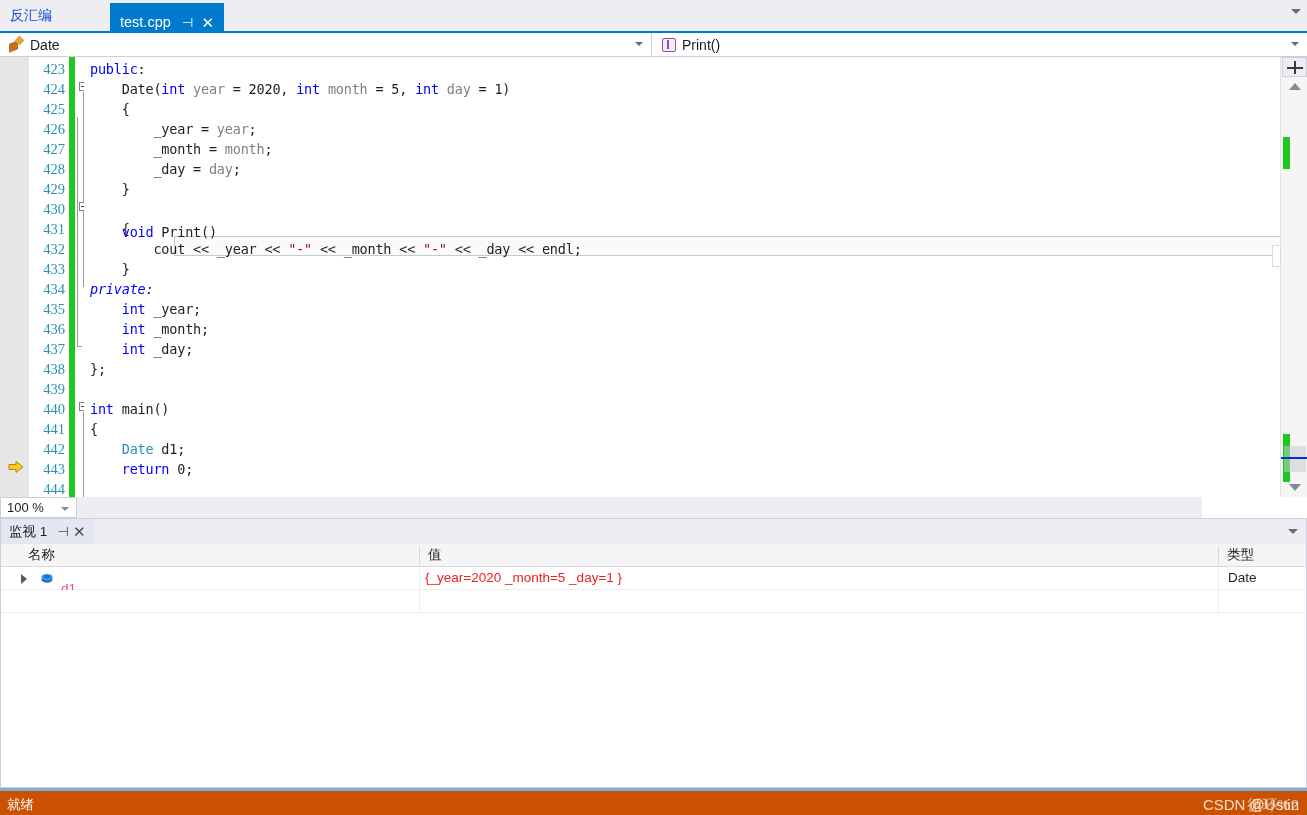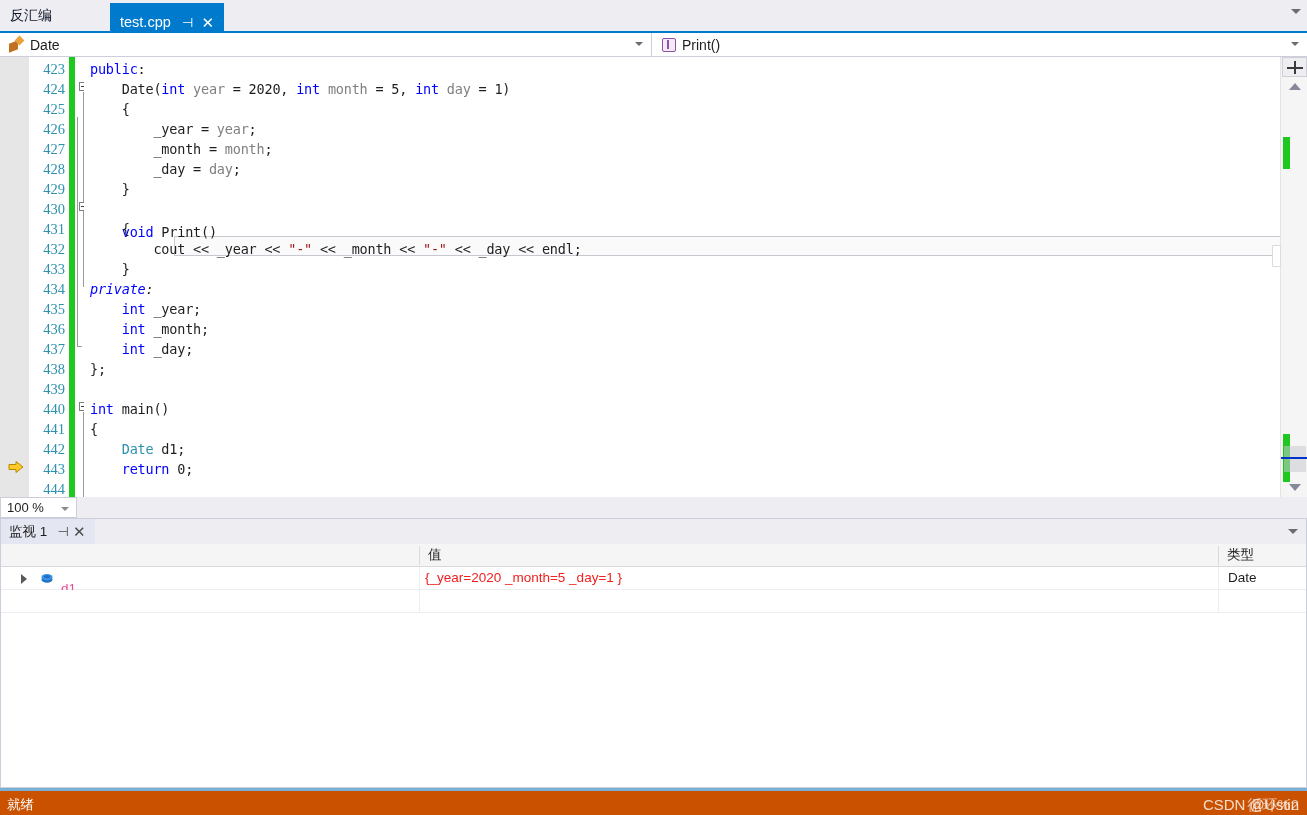--- a/index.html
+++ b/index.html
@@ -26,21 +26,21 @@
     border-bottom: 2px solid #007acc;
     box-sizing: border-box;
   }
   .tab-inactive {
     position: absolute;
     left: 0; top: 0;
     height: 31px;
     line-height: 31px;
     padding: 0 14px 0 10px;
     font-size: 14px;
-    color: #0f172a;
+    color: #1d4ed8;
     background: #eeeef2;
     white-space: nowrap;
   }
   .tab-active {
     position: absolute;
     left: 110px; top: 3px;
     height: 30px;
     background: #007acc;
     color: #ffffff;
     display: flex;
@@ -303,21 +303,21 @@
     width: 9px; height: 22px;
     background: #ffffff;
     border: 1px solid #dcdce0;
     box-sizing: border-box;
   }
 
   
   #zoombar {
     position: absolute;
     left: 0; top: 497px;
-    width: 1307px; height: 21px;
+    width: 1202px; height: 21px;
     background: #eeeef2;
     box-sizing: border-box;
   }
   #zoom-combo {
     position: absolute;
     left: 0; top: 0;
     width: 77px; height: 21px;
     background: #ffffff;
     border: 1px solid #cccedb;
     box-sizing: border-box;
@@ -613,20 +613,21 @@
   <div id="watch-titlebar">
     <div id="watch-tab">
       <span class="wt-label">监视 1</span>
       <span class="wt-btn">⊣</span>
       <span class="wt-btn close">✕</span>
     </div>
     <div id="watch-titlebar-chevron"></div>
   </div>
 
   <div id="watch-header">
+    <div class="wh-cell" style="left:18px; width:400px;">名称</div>
     <div class="wh-sep" style="left:418px;"></div>
     <div class="wh-cell" style="left:418px; width:799px;">值</div>
     <div class="wh-sep" style="left:1217px;"></div>
     <div class="wh-cell" style="left:1217px; width:112px;">类型</div>
   </div>
 
   <div id="watch-row">
     <div class="wr-expander"></div>
     <svg class="wr-obj-icon" viewBox="0 0 12 11">
       <ellipse cx="6" cy="6.5" rx="5.5" ry="3.3" fill="#1f6fc4"></ellipse>

